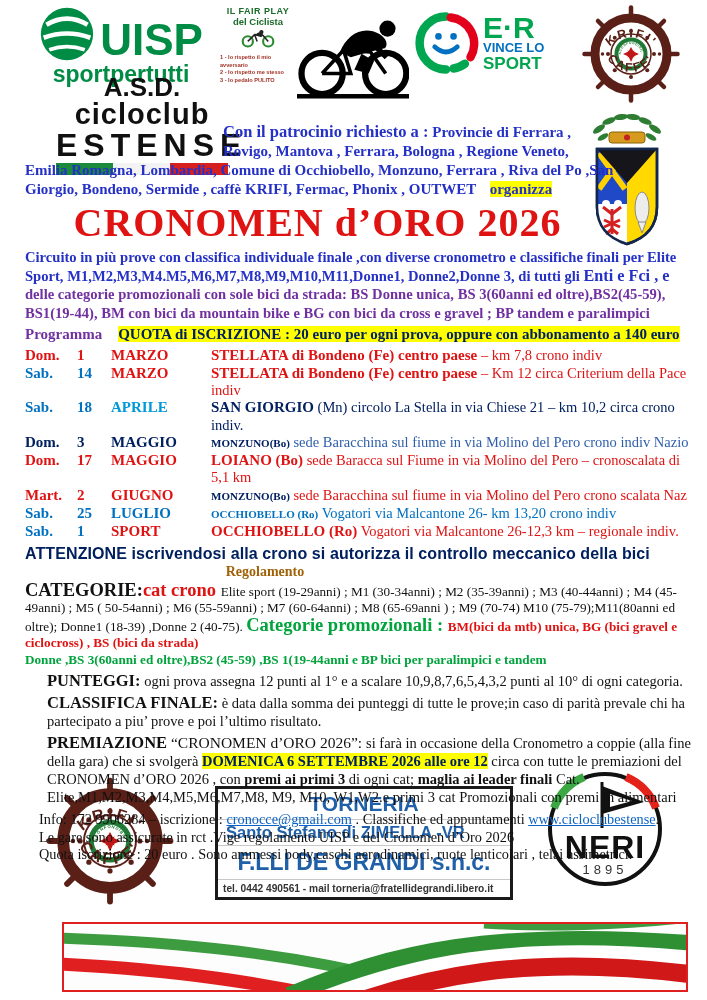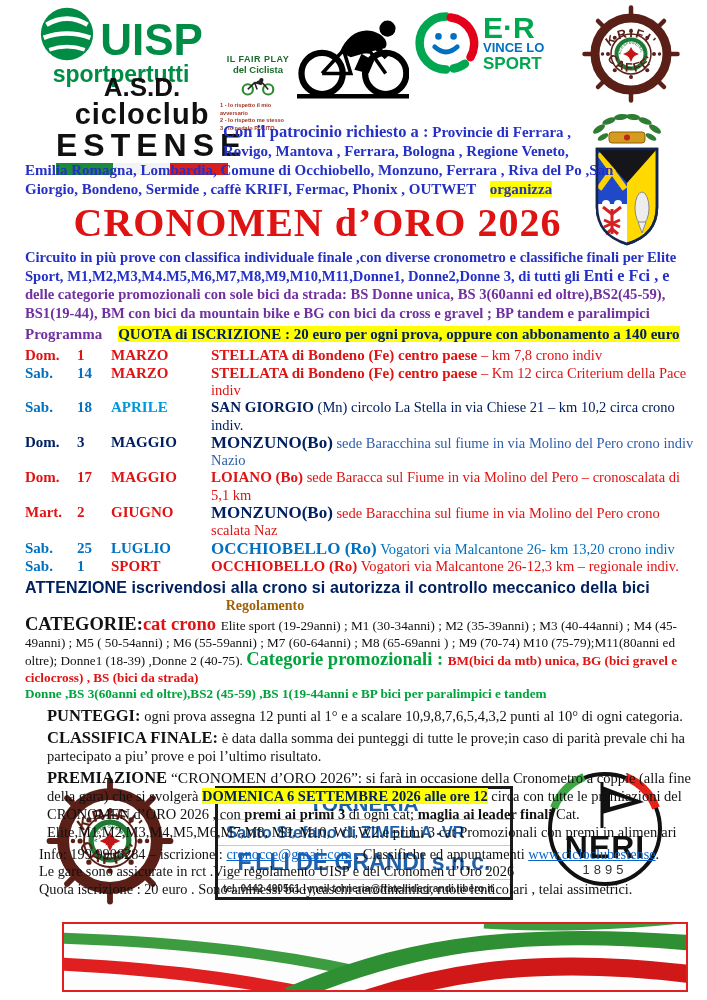--- a/index.html
+++ b/index.html
@@ -18,21 +18,21 @@
   .uisp-row{display:flex;align-items:center;gap:5px;justify-content:center;}
   .uisp-name{font-size:44px;font-weight:bold;color:#008C44;line-height:1;margin-top:11px;}
   .uisp-tag{font-size:23px;font-weight:bold;color:#008C44;line-height:1.05;}
   .club{position:absolute;left:56px;top:74px;width:172px;text-align:center;line-height:1;color:#101010;}
   .club-1{font-size:26px;font-weight:bold;}
   .club-2{font-size:29px;font-weight:bold;letter-spacing:1px;}
   .club-3{font-size:32px;font-weight:bold;letter-spacing:6px;}
   .tricolor{margin-top:2px;height:12px;width:100%;
      background:linear-gradient(90deg,#1c8a3c 0 33%,#f3f3f3 33% 66%,#d62020 66% 100%);}
   .fairplay{position:absolute;left:216px;top:6px;width:84px;text-align:center;color:#1A6B2A;}
-  .fp-t1{font-size:9px;font-weight:bold;letter-spacing:.5px;margin-top:48px;}
+  .fp-t1{font-size:9px;font-weight:bold;letter-spacing:.5px;}
   .fp-t2{font-size:9.5px;font-weight:bold;}
   .fp-rules{margin-top:1px;color:#A33327;font-size:5.6px;font-weight:bold;line-height:1.35;text-align:left;padding-left:4px;}
   .cyclist{position:absolute;left:297px;top:8px;}
   .er{position:absolute;left:413px;top:10px;width:160px;}
   .er-top{display:flex;align-items:center;gap:4px;}
   .er-brand{font-size:30px;font-weight:bold;color:#00A650;line-height:.9;}
   .er-l2{font-size:13px;font-weight:bold;color:#0070C0;line-height:1.05;}
   .er-l3{font-size:17px;font-weight:bold;color:#00A650;line-height:1;}
   .er-region{margin-top:3px;border-top:2px solid #E02020;padding-top:2px;display:flex;align-items:center;gap:3px;}
   .er-region span{font-size:12.5px;font-weight:bold;color:#0A7A3C;}
@@ -48,21 +48,21 @@
   .title{width:585px;text-align:center;font-size:40px;font-weight:bold;color:#E01313;line-height:46px;letter-spacing:1px;}
   .intro{margin:2px 0 0 0;font-size:14.6px;font-weight:bold;line-height:18.6px;}
   .intro .emph{font-size:16.2px;}
   .progline{margin-top:2px;font-size:15px;font-weight:bold;line-height:20px;}
   .progline .lbl{color:#7030A0;margin-right:16px;}
   .ptable{margin-top:3px;}
   .prow{display:grid;grid-template-columns:50px 32px 98px auto;column-gap:2px;
         font-size:15px;font-weight:bold;line-height:17.3px;}
   .pdesc{font-weight:normal;font-size:14.5px;}
   .pv{font-weight:bold;font-size:15px;}
-  .vbig{font-size:17px;}
+  .vbig{font-size:11px;}
   .attn{margin-top:4px;font-size:16px;font-weight:bold;color:#002060;letter-spacing:.1px;}
   .regol{width:480px;text-align:center;color:#a16207;font-weight:bold;font-size:14px;line-height:17px;}
   .catp{margin:2px 0 0 0;font-size:13.2px;line-height:16.5px;}
   .cat-lbl{font-size:18.5px;font-weight:bold;}
   .cat-crono{font-size:18.5px;font-weight:bold;color:#E01313;}
   .promo-lbl{font-size:18.5px;font-weight:bold;color:#00A33C;}
   .promo-red{font-weight:bold;color:#E01313;}
   .promo-green{font-weight:bold;color:#00A33C;}
   .sect{margin:4px 0 0 22px;font-size:14.5px;line-height:18px;}
   .sect .slbl{font-size:16.5px;font-weight:bold;}
@@ -312,21 +312,21 @@
 
     <p class="catp"><span class="cat-lbl">CATEGORIE:</span><span class="cat-crono">cat crono </span><span>Elite sport (19-29anni) ; M1 (30-34anni) ; M2 (35-39anni) ; M3 (40-44anni) ; M4 (45-49anni) ; M5 ( 50-54anni) ; M6 (55-59anni) ; M7 (60-64anni) ; M8 (65-69anni ) ; M9 (70-74) M10 (75-79);M11(80anni ed oltre); Donne1 (18-39) ,Donne 2 (40-75). </span><span class="promo-lbl">Categorie  promozionali</span><span class="promo-lbl"> : </span><span class="promo-red">BM(bici da mtb) unica, BG (bici gravel e ciclocross) , BS (bici da strada)</span><br><span class="promo-green">Donne ,BS 3(60anni ed oltre),BS2 (45-59) ,BS 1(19-44anni e BP bici per paralimpici e tandem</span></p>
 
     <p class="sect"><span class="slbl">PUNTEGGI:</span><span> ogni prova assegna 12 punti al 1° e a scalare 10,9,8,7,6,5,4,3,2 punti al 10° di ogni categoria.</span></p>
 
     <p class="sect"><span class="slbl">CLASSIFICA FINALE:</span><span> è data dalla somma dei punteggi di tutte le prove;in caso di parità prevale chi ha partecipato a piu’ prove e poi l’ultimo risultato.</span></p>
 
     <p class="sect prem"><span class="slbl">PREMIAZIONE</span><span class="quote"> “CRONOMEN d’ORO 2026”: </span><span>si farà in occasione della Cronometro a coppie (alla fine della gara) che si svolgerà </span><span class="hl">DOMENICA 6 SETTEMBRE 2026 alle ore 12</span><span> circa con tutte le premiazioni del CRONOMEN d’ORO 2026 , con </span><b>premi  ai primi 3</b><span> di ogni cat; </span><b>maglia ai leader finali</b><span>  Cat. Elite,M1,M2,M3,M4,M5,M6,M7,M8, M9, M10, W1,W2.e primi 3 cat Promozionali  con premi in alimentari</span></p>
 
     <div class="infoblock">
-      <div><span>Info: 199 9906284 – iscrizione : </span><a class="link">cronocce@gmail.com</a><span> . Classifiche ed appuntamenti </span><a class="link">www.cicloclubestense</a><span>.</span></div>
+      <div><span>Info: 172 9906284 – iscrizione : </span><a class="link">cronocce@gmail.com</a><span> . Classifiche ed appuntamenti </span><a class="link">www.cicloclubestense</a><span>.</span></div>
       <div>Le gare sono assicurate in rct .Vige regolamento UISP e del Cronomen d’Oro 2026</div>
       <div>Quota iscrizione : 20 euro . Sono ammessi body,caschi aerodinamici, ruote lenticolari , telai assimetrici.</div>
     </div>
   </div>
 
   <svg class="krifi-bottom" width="152" height="130" viewBox="0 0 200 200">
     <use href="#krifi-wheel"></use>
   </svg>
 
   <div class="torneria sans">

